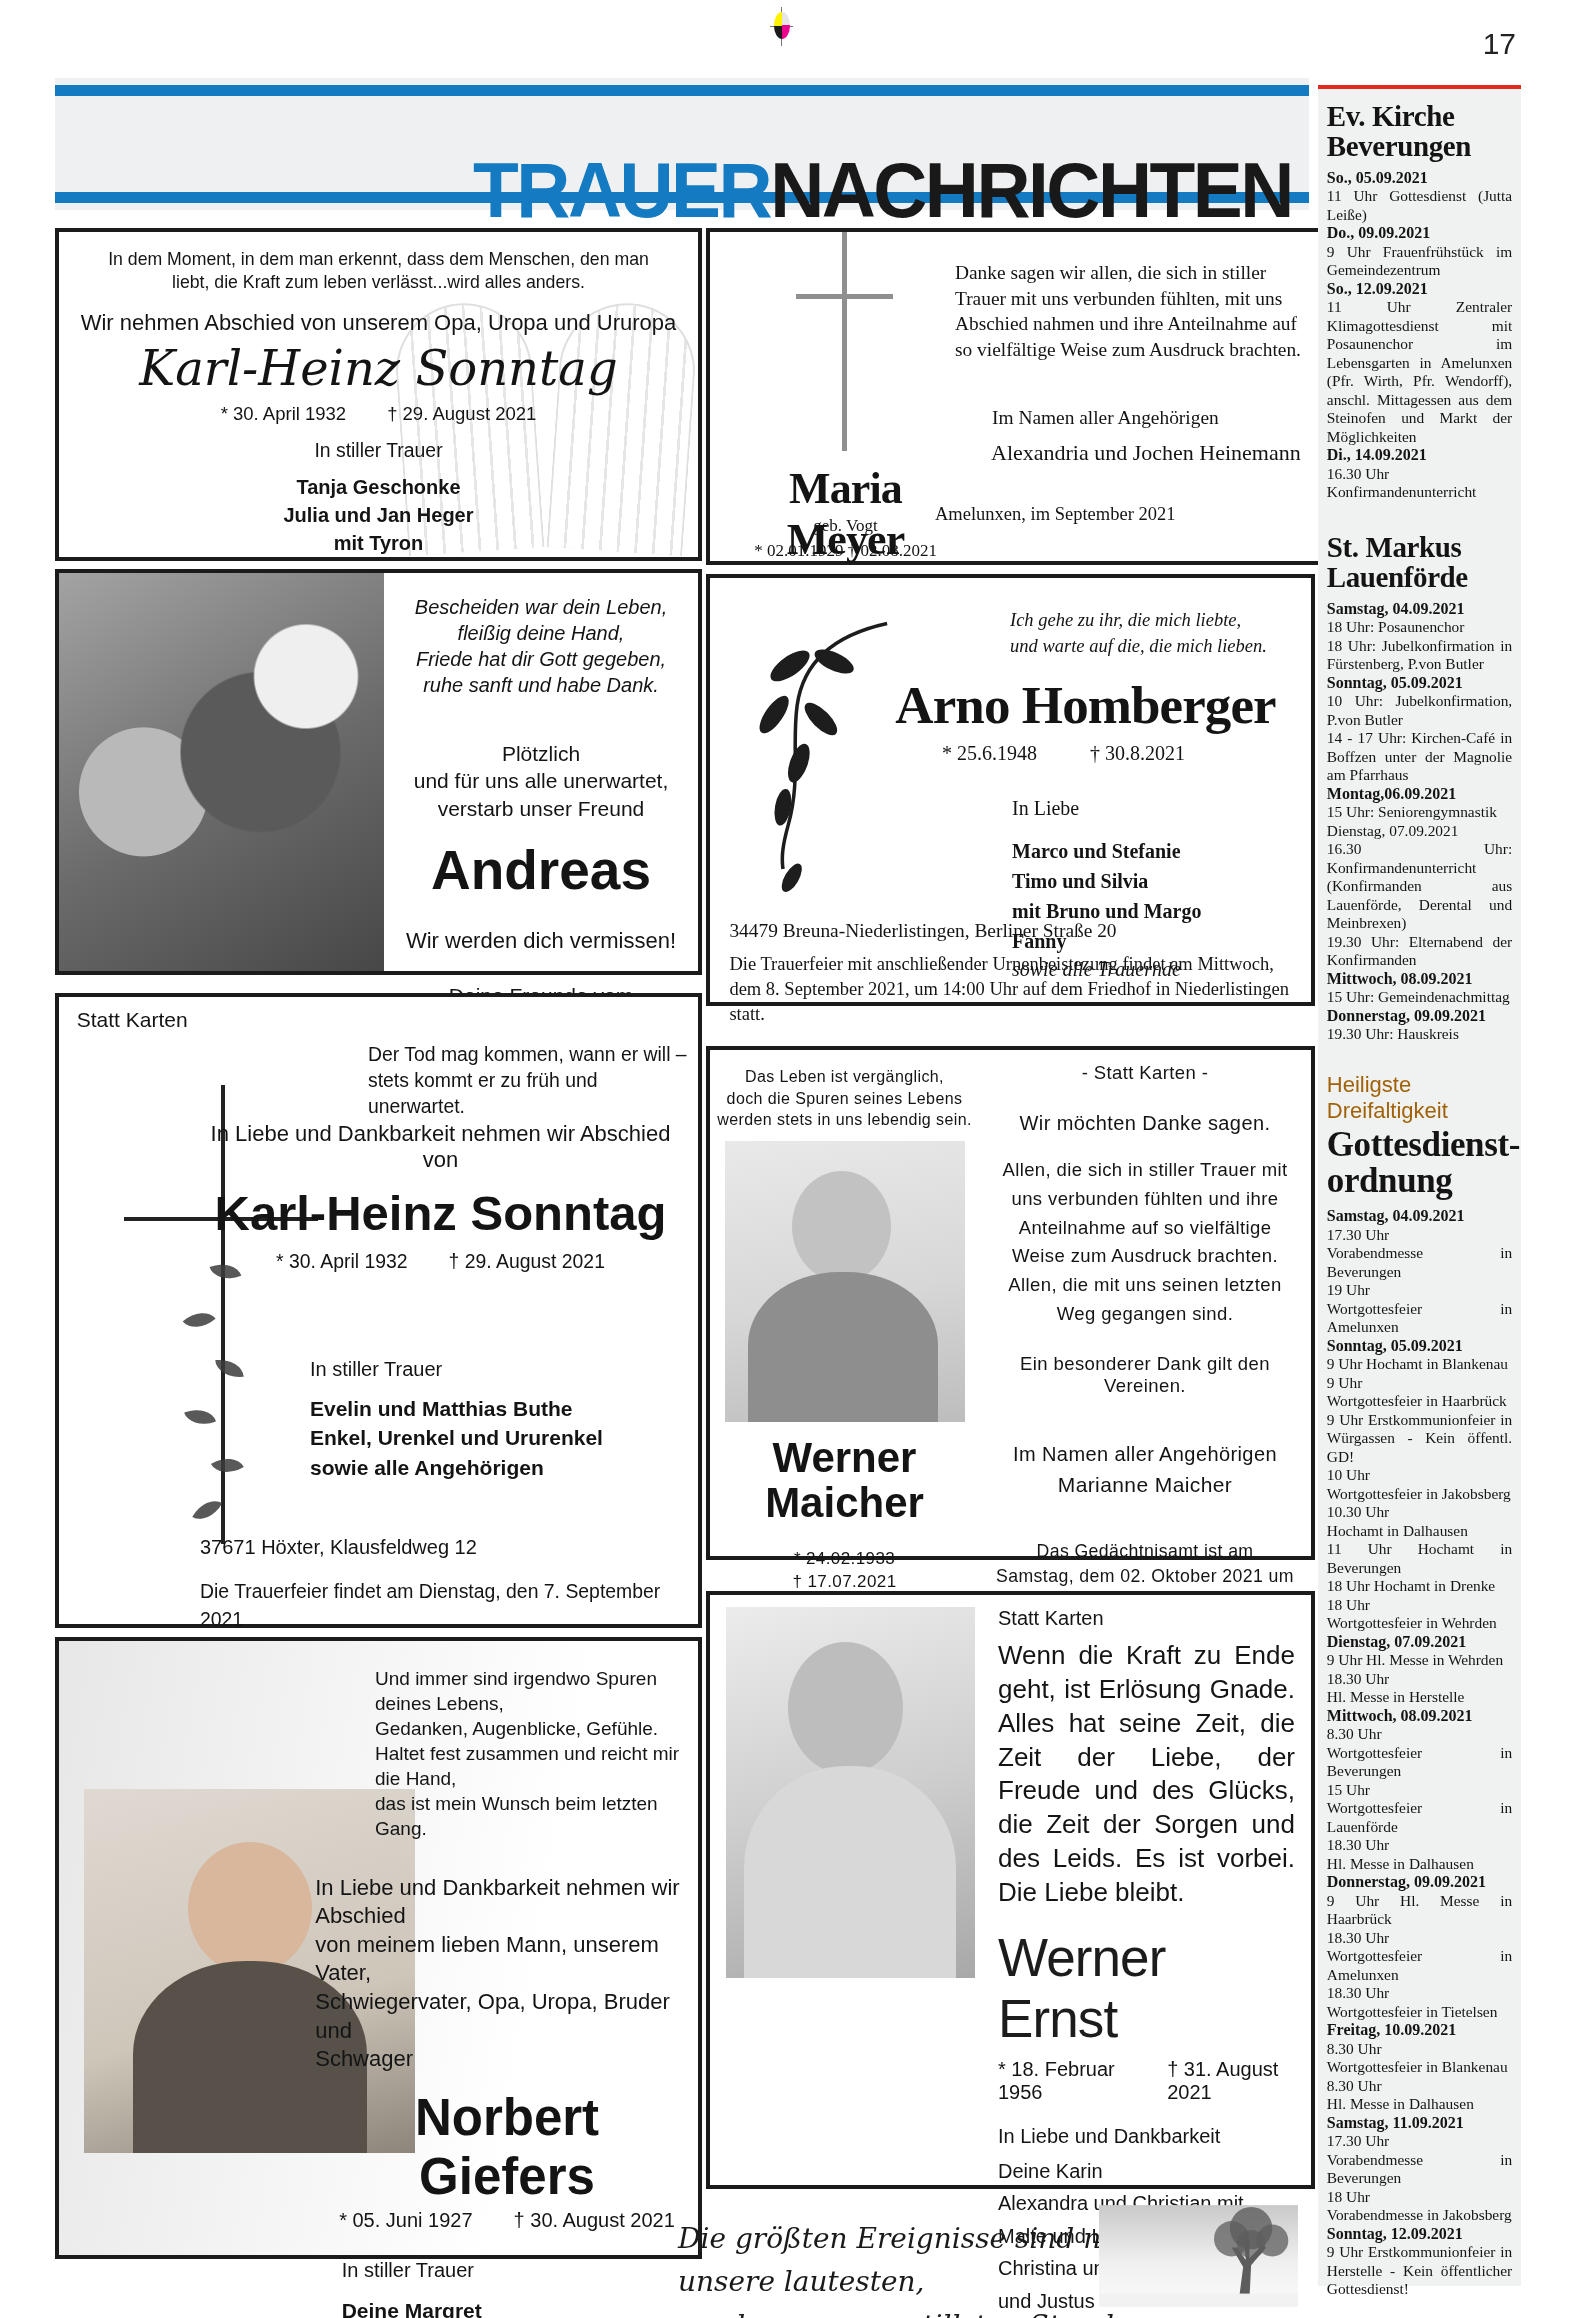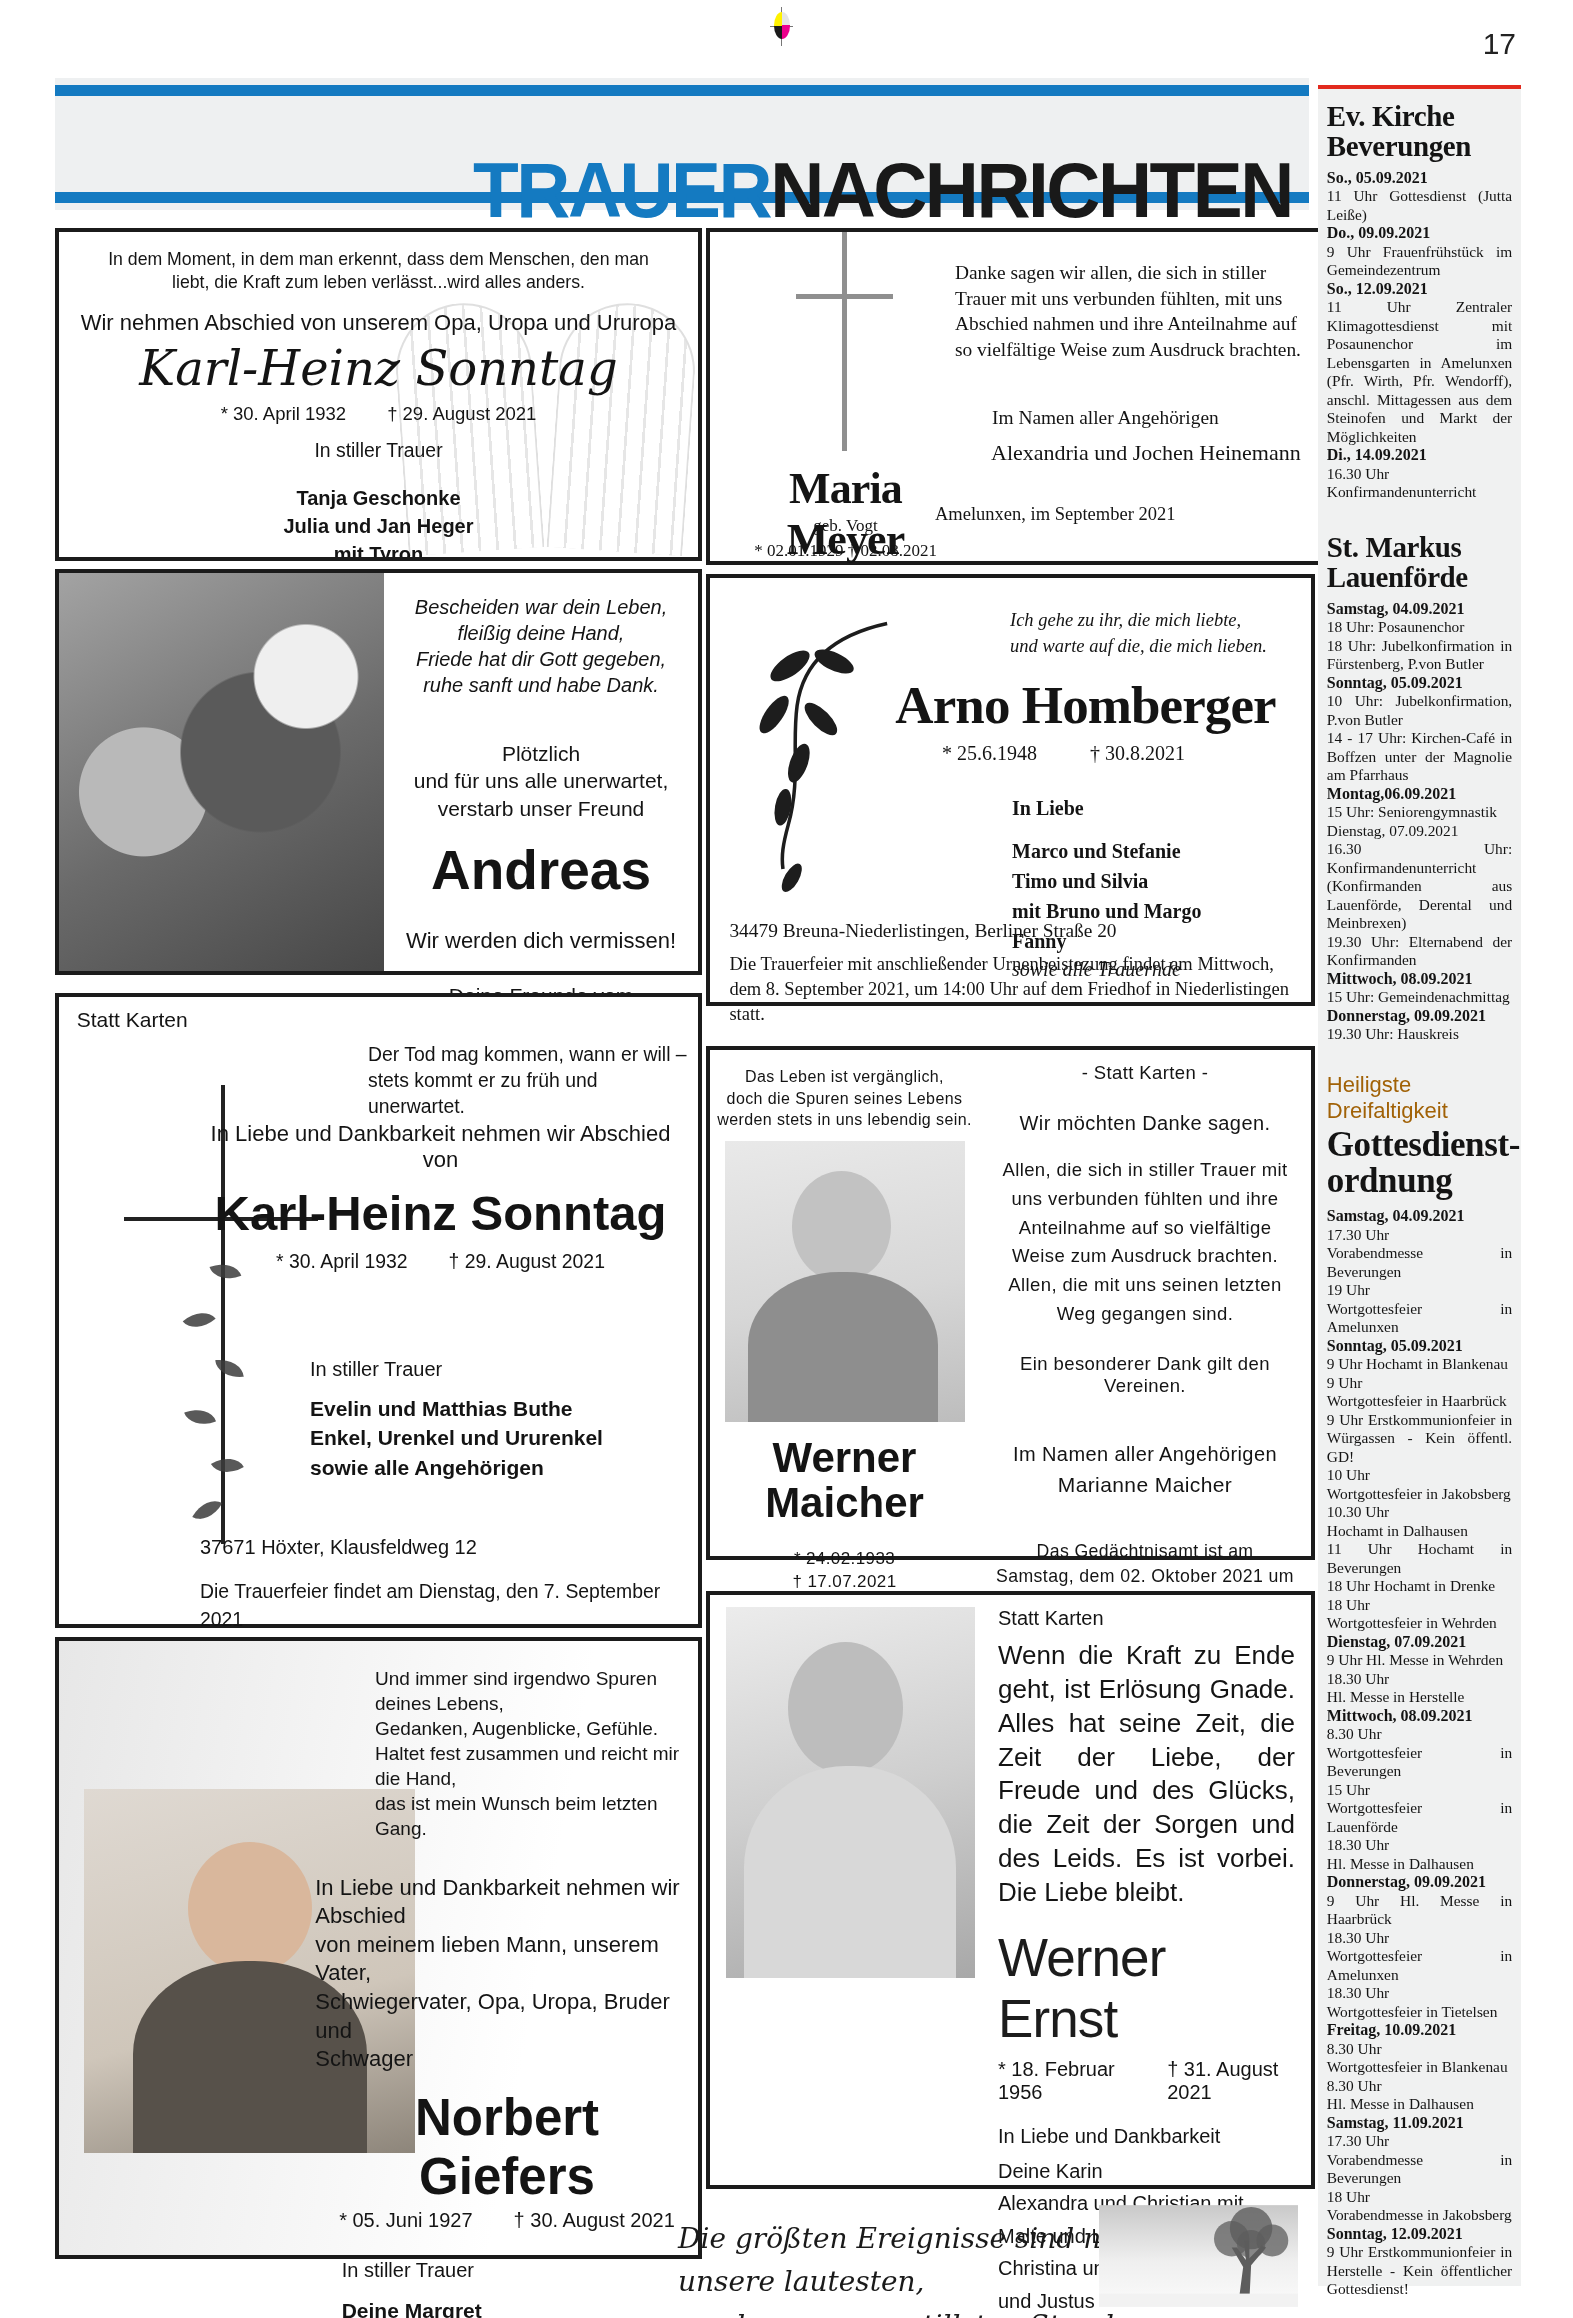--- a/index.html
+++ b/index.html
@@ -43,21 +43,21 @@
   .portrait .head{position:absolute;border-radius:50%;}
   .portrait .torso{position:absolute;border-radius:48% 48% 0 0;}
 
   
   #b-son1{left:55px;top:228px;width:647px;height:333px;text-align:center;padding-top:16px;overflow:hidden;}
   #b-son1 .quote{font-size:17.7px;line-height:1.3;max-width:574px;margin:0 auto;position:relative;z-index:2;}
   #b-son1 .intro{font-size:22px;margin-top:16px;position:relative;z-index:2;}
   #b-son1 .name{font-family:"DejaVu Serif",serif;font-style:italic;font-size:48px;margin-top:3.5px;position:relative;z-index:2;}
   #b-son1 .dt{font-size:18.5px;margin-top:7px;position:relative;z-index:2;}
   #b-son1 .mlabel{font-size:19.4px;margin-top:14px;position:relative;z-index:2;}
-  #b-son1 .mourners{font-size:20px;font-weight:bold;line-height:1.4;margin-top:22px;position:relative;z-index:2;}
+  #b-son1 .mourners{font-size:20px;font-weight:bold;line-height:1.4;margin-top:11px;position:relative;z-index:2;}
   .gate{position:absolute;right:7px;top:53px;width:291px;height:265px;opacity:.45;z-index:1;}
   .gate .panel{position:absolute;top:17.7px;width:132px;height:247px;border:2.6px solid #b9b9b9;
     border-bottom:none;border-radius:115px 115px 0 0;
     background:repeating-linear-gradient(90deg,transparent 0 15px,#c9c9c9 15px 17.7px);}
   .gate .p1{left:0;transform:rotate(-4deg);}
   .gate .p2{right:0;transform:rotate(4deg);}
 
   
   #b-andreas{left:55px;top:569px;width:647px;height:406px;display:flex;}
   #b-andreas .photo{width:325px;flex:none;
@@ -118,21 +118,21 @@
   #b-meyer .maiden{position:absolute;left:25px;top:284px;width:221px;text-align:center;font-size:17px;}
   #b-meyer .dt{position:absolute;left:25px;top:309px;width:221px;text-align:center;font-size:17px;}
   #b-meyer .place{position:absolute;left:225px;top:272px;font-size:18.5px;}
 
   
   #b-homberger{left:706px;top:574px;width:609px;height:432px;font-family:"Liberation Serif",serif;}
   #b-homberger .quote{position:absolute;left:300px;top:30px;font-size:18.5px;font-style:italic;line-height:1.4;}
   #b-homberger .name{position:absolute;left:168px;top:97px;width:415px;text-align:center;
                      font-size:53px;font-weight:bold;letter-spacing:-0.9px;}
   #b-homberger .dt{position:absolute;left:177px;top:164px;width:353px;font-size:20px;display:flex;gap:53px;justify-content:center;}
-  #b-homberger .inliebe{position:absolute;left:302px;top:219px;font-size:20px;font-weight:bold;}
+  #b-homberger .inliebe{position:absolute;left:302px;top:219px;font-size:20px;}
   #b-homberger .mourners{position:absolute;left:302px;top:258px;font-size:20px;font-weight:bold;line-height:1.5;}
   #b-homberger .sowie{position:absolute;left:302px;top:380px;font-size:20px;font-style:italic;}
   #b-homberger .addr{position:absolute;left:19.4px;top:342px;font-size:19.4px;}
   #b-homberger .funeral{position:absolute;left:19.4px;top:374px;width:569px;font-size:18.5px;line-height:1.35;}
   #branch{position:absolute;left:26.5px;top:35px;}
 
   
   #b-maicher{left:706px;top:1046px;width:609px;height:514px;display:flex;letter-spacing:0.4px;}
   #b-maicher .left{width:269px;flex:none;text-align:center;padding-top:16px;}
   #b-maicher .quote{font-size:16px;line-height:1.35;}

